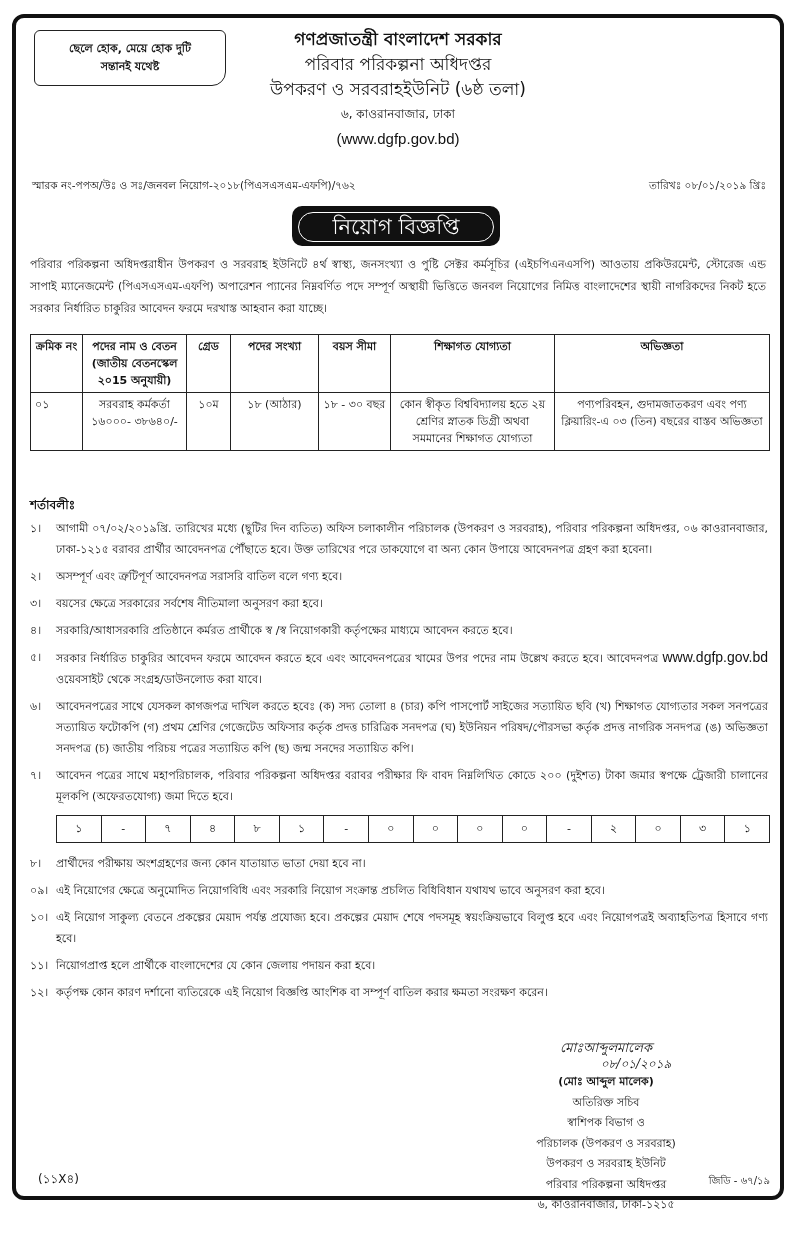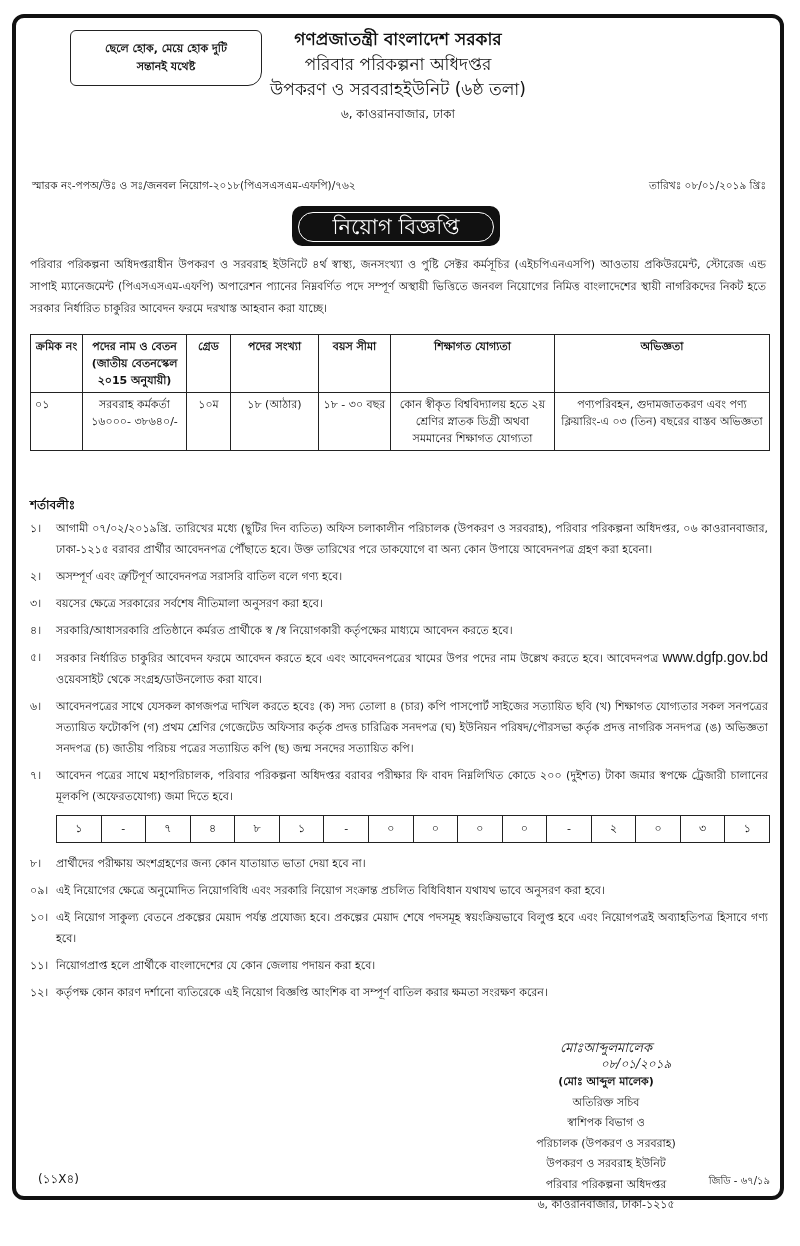--- a/index.html
+++ b/index.html
@@ -2,21 +2,21 @@
 <html><head>
   <meta charset="utf-8">
   <style>
     html, body { margin: 0; padding: 0; background: #ffffff; }
     body { width: 800px; height: 1246px; position: relative; overflow: hidden;
            font-family: "DejaVu Sans", "Liberation Sans", sans-serif; color: #111; }
     .frame { position: absolute; left: 12px; top: 14px; width: 772px; height: 1186px;
              border: 4px solid #111; border-radius: 12px; box-sizing: border-box; background: #fff; }
     .slogan { position: absolute; left: 18px; top: 12px; width: 192px; height: 56px;
               border: 1.5px solid #222; border-radius: 6px 6px 14px 6px; box-sizing: border-box;
-              text-align: center; font-size: 11px; font-weight: bold; line-height: 18px; padding-top: 9px; margin-left: 36px; }
+              text-align: center; font-size: 11px; font-weight: bold; line-height: 18px; padding-top: 9px; }
     .header { position: absolute; left: 0; right: 0; top: 8px; text-align: center; }
     .header .l1 { font-size: 17px; font-weight: bold; line-height: 26px; text-align: center; }
     .header .l2 { font-size: 17px; line-height: 25px; }
     .header .l3 { font-size: 17px; line-height: 25px; }
     .header .l4 { font-size: 12px; line-height: 25px; }
     .header .l5 { font-size: 15px; line-height: 24px; font-family: "Liberation Sans", sans-serif; }
     .memo { position: absolute; left: 16px; right: 14px; top: 160px; font-size: 10.5px; display: flex; justify-content: space-between; text-align: center; }
     .title-badge { position: absolute; left: 276px; top: 188px; width: 208px; height: 40px; background: #111;
                    border-radius: 10px; box-sizing: border-box; border: 3px solid #111; }
     .title-badge span { display: block; margin: 3px; height: 28px; border: 1.5px solid #fff; border-radius: 15px;
@@ -50,20 +50,21 @@
   <div class="slogan">
     <div>ছেলে হোক, মেয়ে হোক দুটি</div>
     <div>সন্তানই যথেষ্ট</div>
   </div>
 
   <div class="header">
     <div class="l1">গণপ্রজাতন্ত্রী বাংলাদেশ সরকার</div>
     <div class="l2">পরিবার পরিকল্পনা অধিদপ্তর</div>
     <div class="l3">উপকরণ ও সরবরাহইউনিট (৬ষ্ঠ তলা)</div>
     <div class="l4">৬, কাওরানবাজার, ঢাকা</div>
+    <div class="l5">(www.dgfp.gov.bd)</div>
   </div>
 
   <div class="memo">
     <span>স্মারক নং-পপঅ/উঃ ও সঃ/জনবল নিয়োগ-২০১৮(পিএসএসএম-এফপি)/৭৬২</span>
     <span>তারিখঃ ০৮/০১/২০১৯ খ্রিঃ</span>
   </div>
 
   <div class="title-badge">
     <span>নিয়োগ বিজ্ঞপ্তি</span>
   </div>

